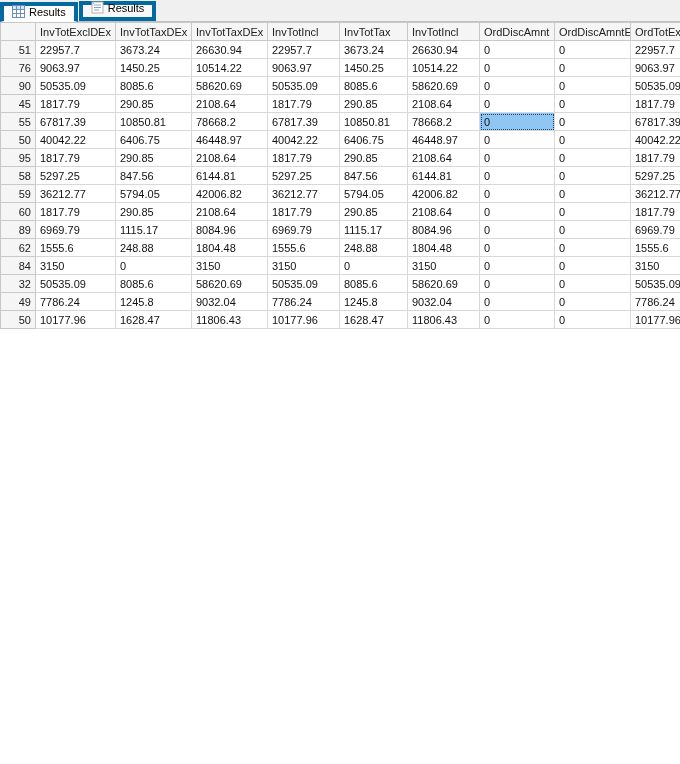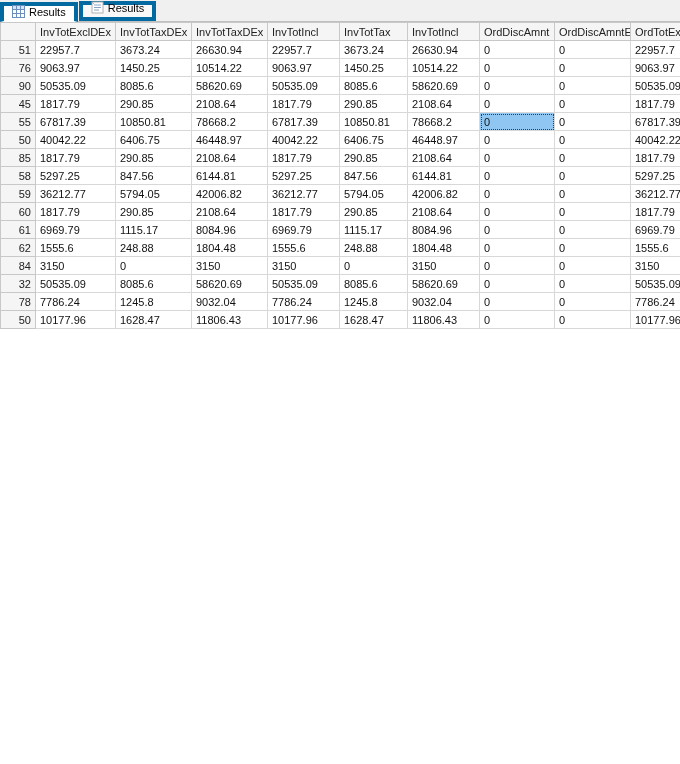--- a/index.html
+++ b/index.html
@@ -226,21 +226,21 @@
           <td>6406.75</td>
           <td>46448.97</td>
           <td>40042.22</td>
           <td>6406.75</td>
           <td>46448.97</td>
           <td>0</td>
           <td>0</td>
           <td>40042.22</td>
         </tr>
         <tr>
-          <td class="rownum">85</td>
+          <td class="rownum">95</td>
           <td>1817.79</td>
           <td>290.85</td>
           <td>2108.64</td>
           <td>1817.79</td>
           <td>290.85</td>
           <td>2108.64</td>
           <td>0</td>
           <td>0</td>
           <td>1817.79</td>
         </tr>
@@ -274,21 +274,21 @@
           <td>290.85</td>
           <td>2108.64</td>
           <td>1817.79</td>
           <td>290.85</td>
           <td>2108.64</td>
           <td>0</td>
           <td>0</td>
           <td>1817.79</td>
         </tr>
         <tr>
-          <td class="rownum">61</td>
+          <td class="rownum">89</td>
           <td>6969.79</td>
           <td>1115.17</td>
           <td>8084.96</td>
           <td>6969.79</td>
           <td>1115.17</td>
           <td>8084.96</td>
           <td>0</td>
           <td>0</td>
           <td>6969.79</td>
         </tr>
@@ -322,21 +322,21 @@
           <td>8085.6</td>
           <td>58620.69</td>
           <td>50535.09</td>
           <td>8085.6</td>
           <td>58620.69</td>
           <td>0</td>
           <td>0</td>
           <td>50535.09</td>
         </tr>
         <tr>
-          <td class="rownum">78</td>
+          <td class="rownum">49</td>
           <td>7786.24</td>
           <td>1245.8</td>
           <td>9032.04</td>
           <td>7786.24</td>
           <td>1245.8</td>
           <td>9032.04</td>
           <td>0</td>
           <td>0</td>
           <td>7786.24</td>
         </tr>

